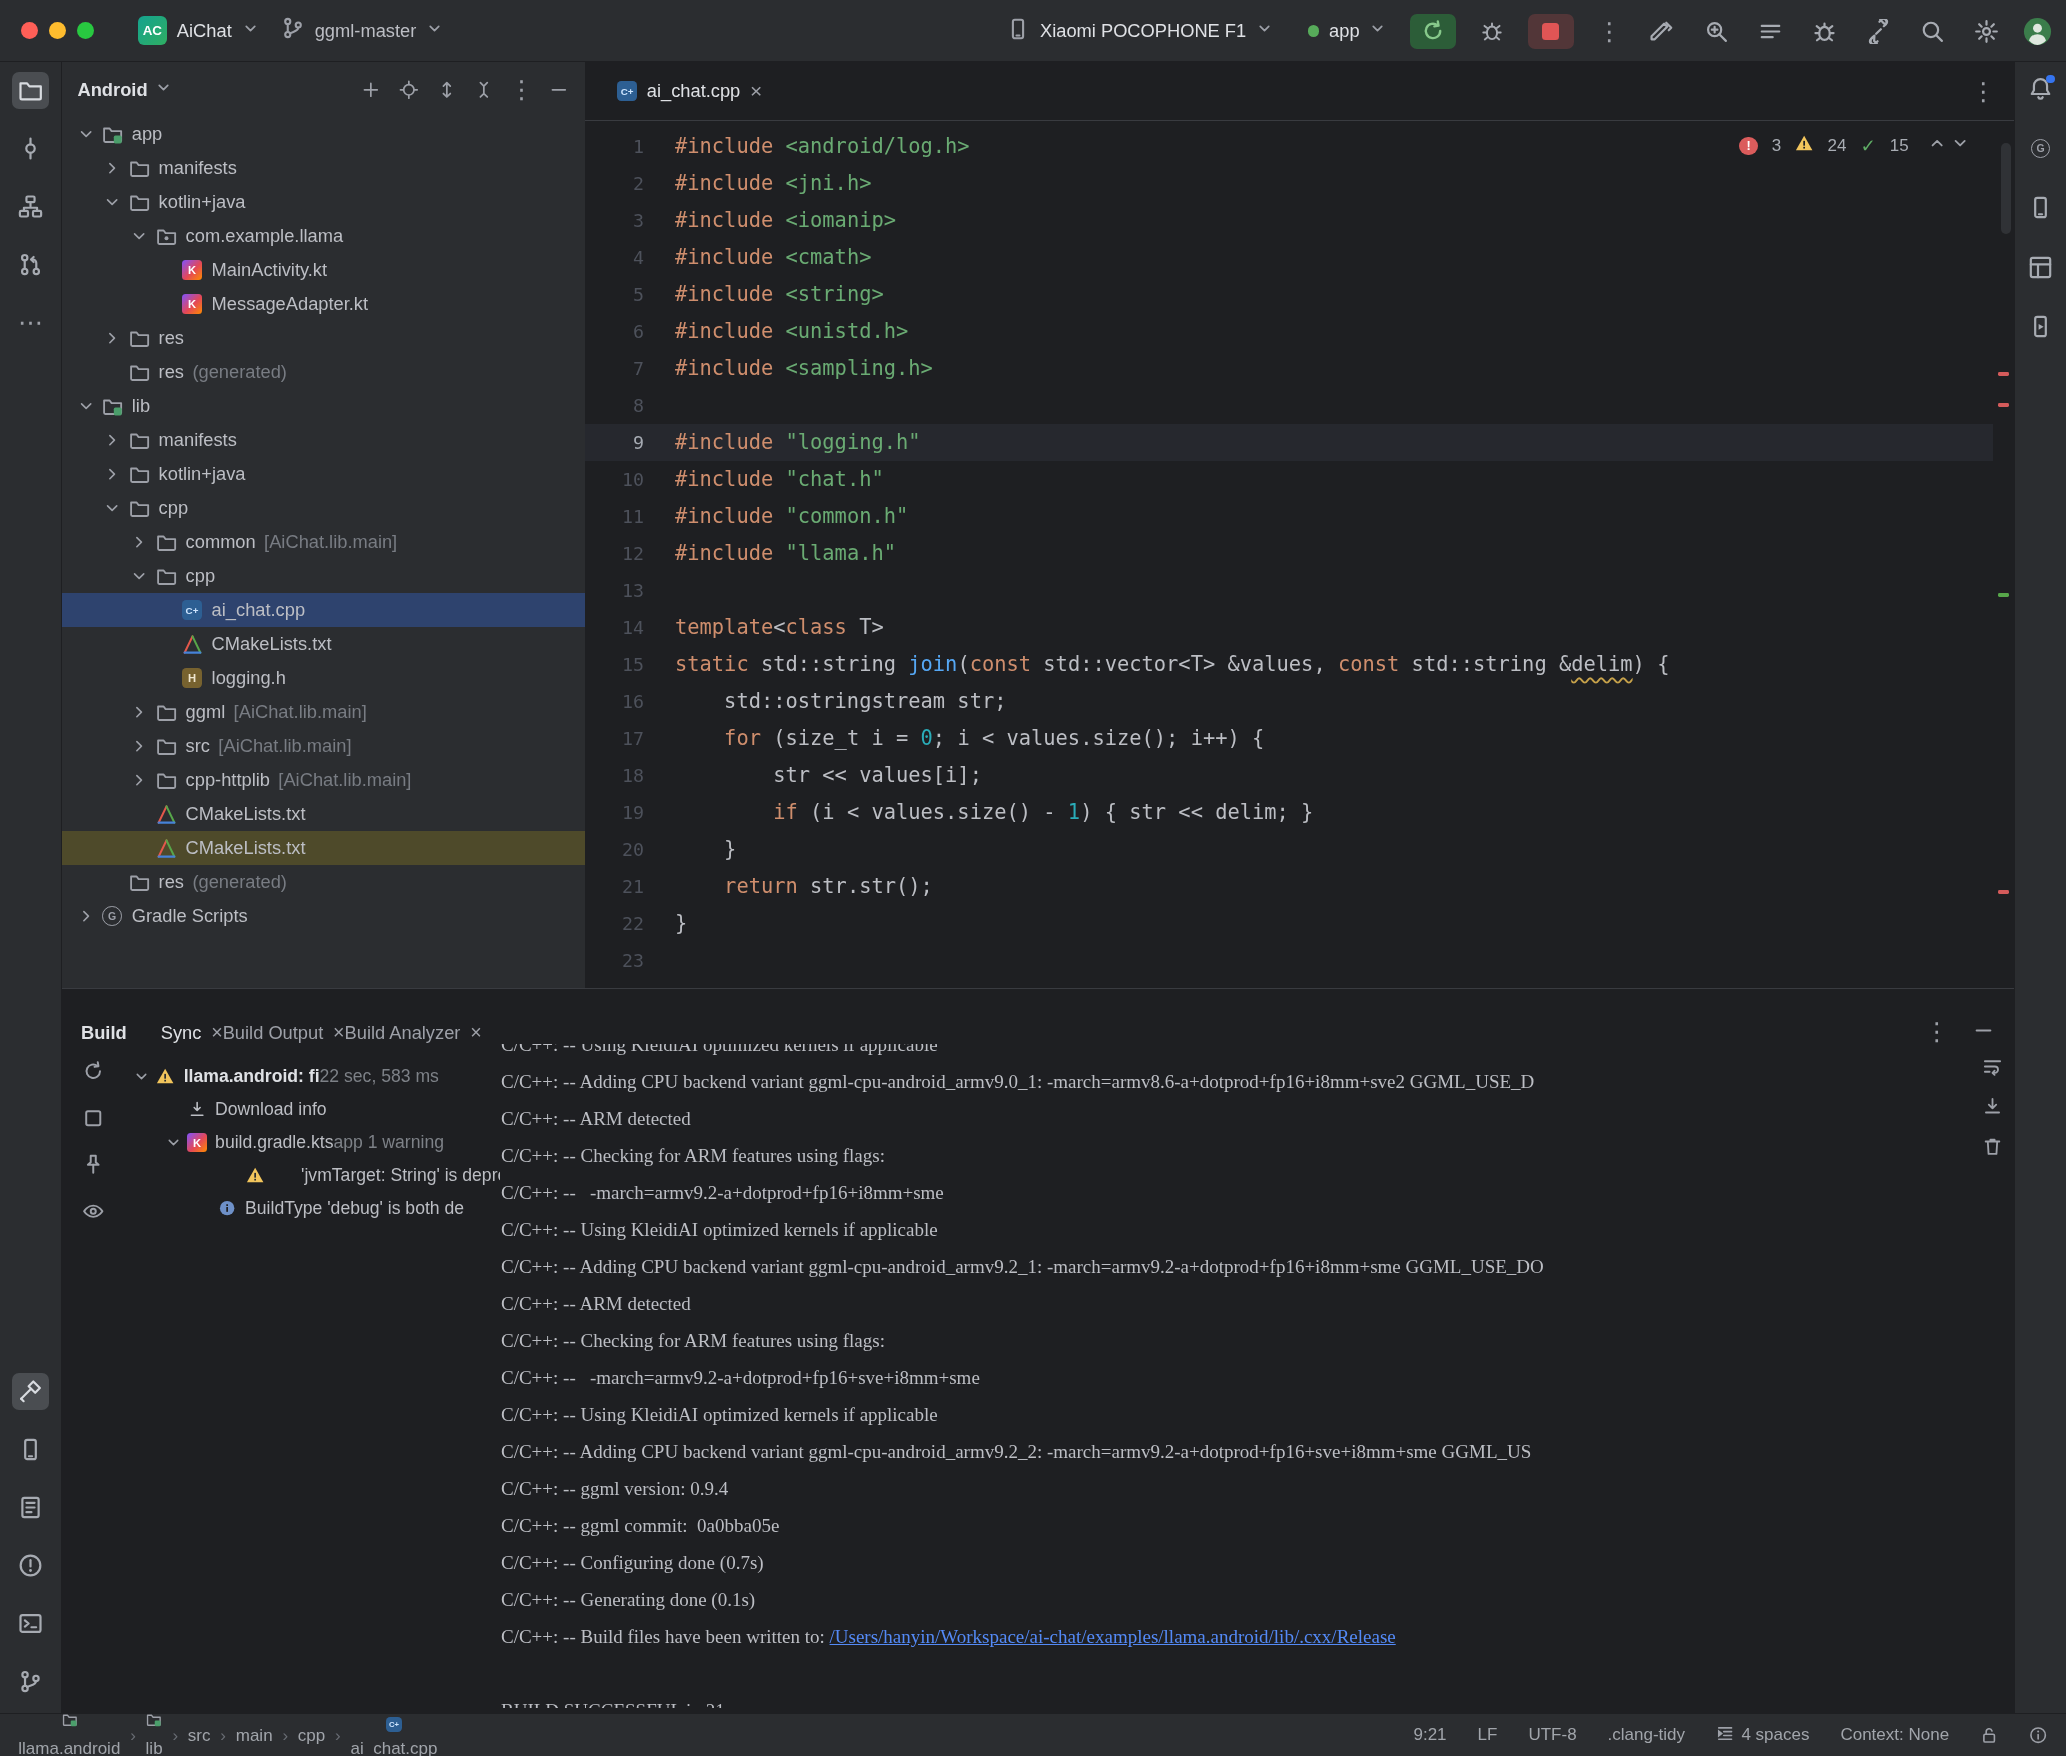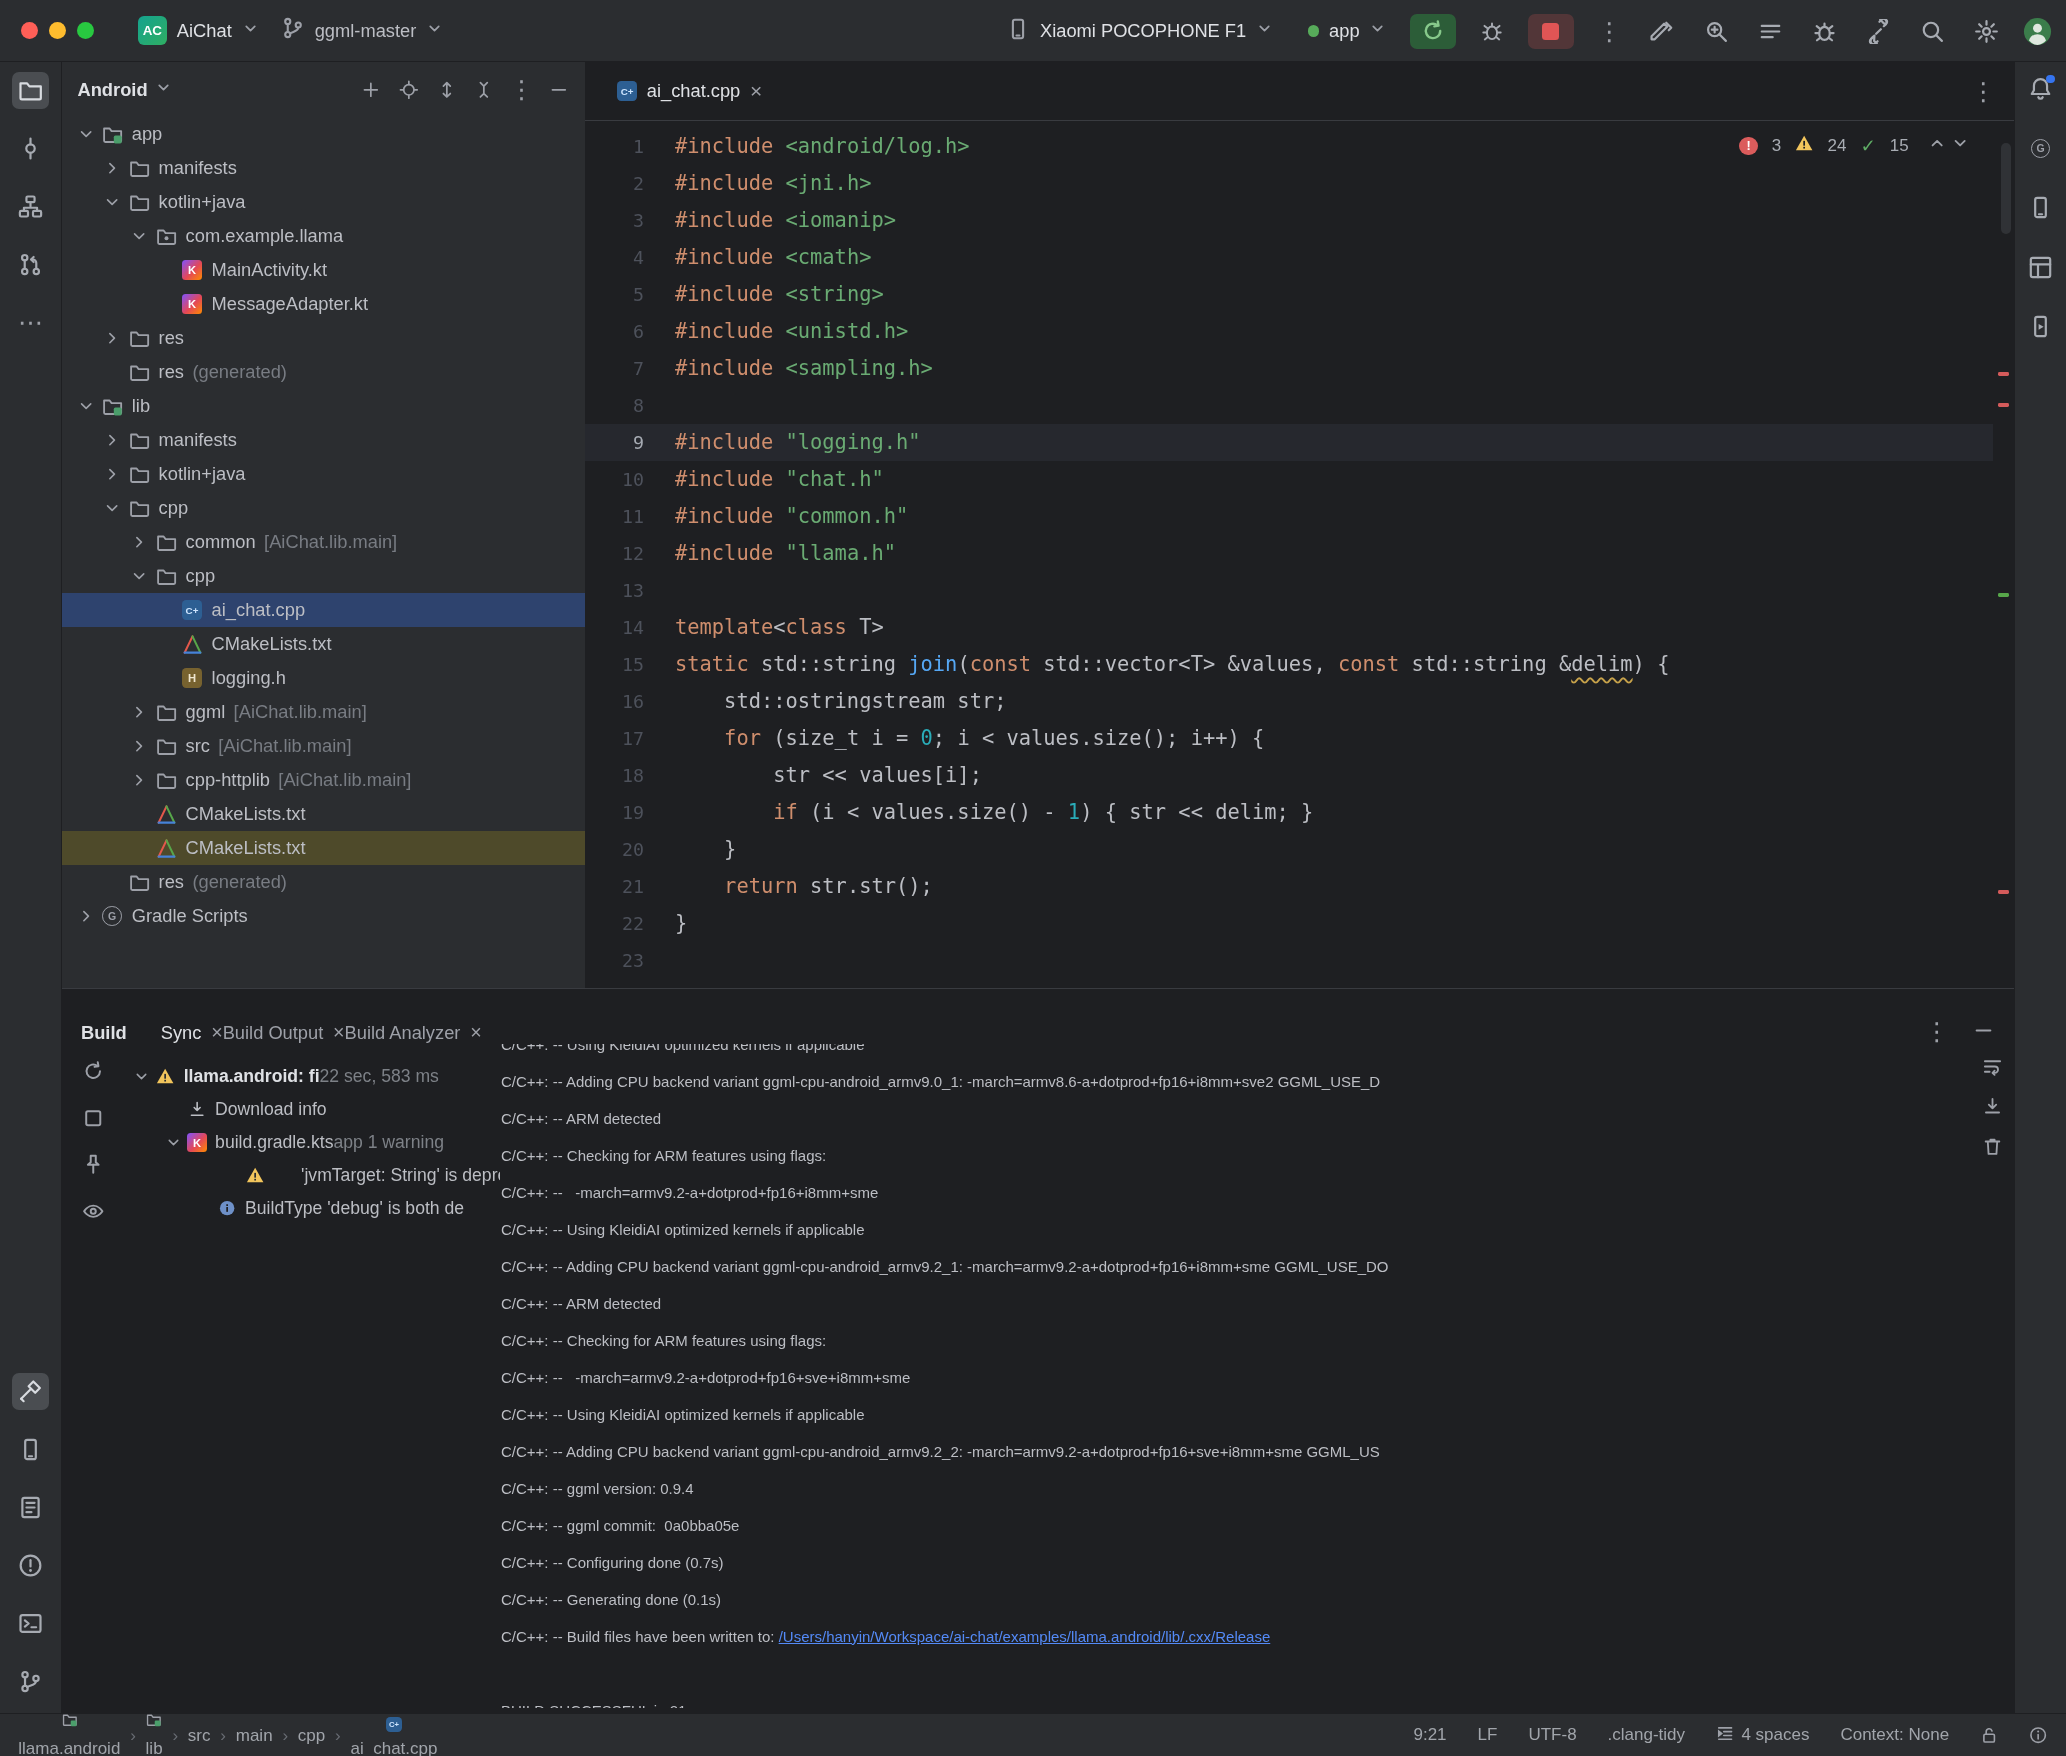--- a/index.html
+++ b/index.html
@@ -118,21 +118,21 @@
   #build-tree{position:absolute;left:63px;top:71px;width:375px;overflow:hidden;}
   .brow{display:flex;align-items:center;height:33px;font-size:17.6px;white-space:nowrap;color:#bcbec4;}
   .brow .bchev{width:22.5px;flex:none;display:flex;justify-content:center;color:#9da0a8;}
   .brow .bchev svg{width:17px;height:17px;}
   .brow .bicon{width:25px;flex:none;display:flex;justify-content:center;align-items:center;}
   .brow .bicon svg{width:18.3px;height:18.3px;}
   .brow .blabel{margin-left:5.6px;}
   .brow.bold .blabel{color:#dfe1e5;font-weight:bold;}
   .brow .bsuffix{margin-left:0;color:#7d8187;}
   #console{position:absolute;left:439px;top:55px;right:60px;bottom:5.6px;overflow:hidden;
-    font-family:Liberation Sans, sans-serif;font-size:15px;}
+    font-family:Liberation Serif, serif;font-size:19px;}
   .con-line{height:37px;line-height:37px;white-space:pre;color:#bcbec4;}
   .con-line:first-child{margin-top:-18.3px;}
   .con-link{color:#548af7;text-decoration:underline;}
   #console-tools{position:absolute;right:11.2px;top:67px;display:flex;flex-direction:column;gap:17px;color:#9da0a8;}
   #console-tools svg{width:21px;height:21px;}
 
   
   .statusbar{position:absolute;left:0;top:1713px;width:2066px;height:44px;background:#2b2d30;
     border-top:0.7px solid #1e1f22;display:flex;align-items:center;padding:0 18.3px;font-size:17px;color:#a1a5ab;}
   #crumbs{display:flex;align-items:center;gap:8.4px;}

